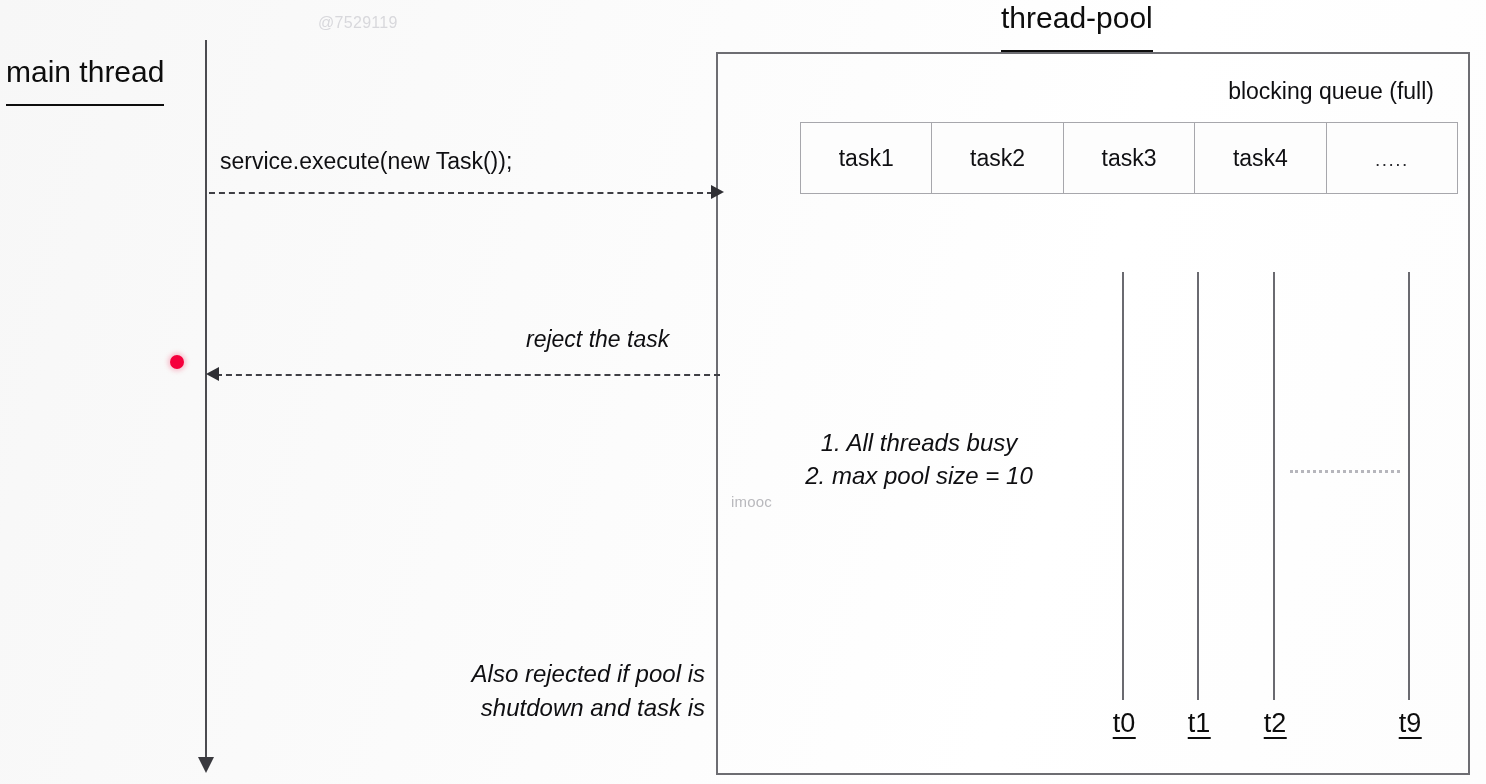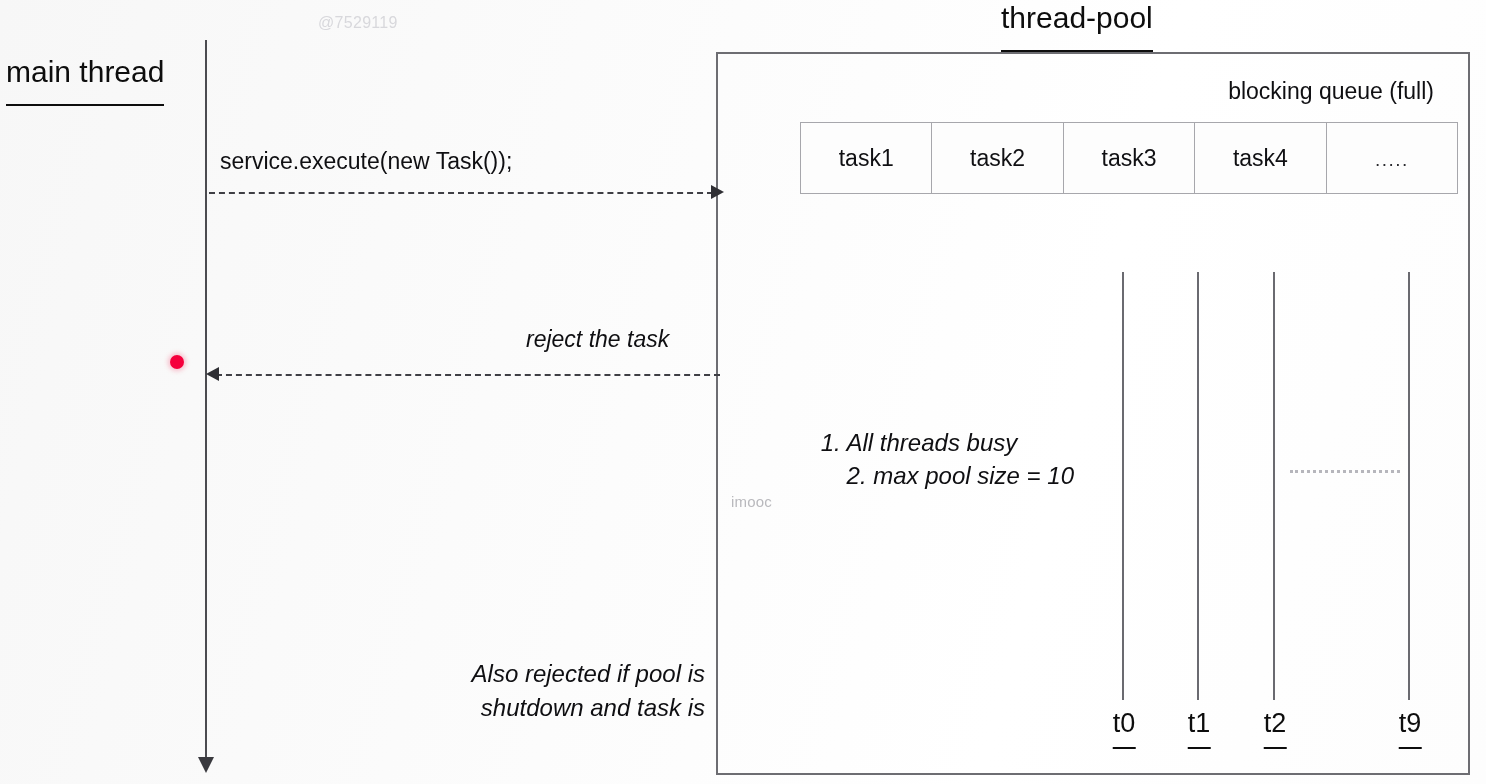--- a/index.html
+++ b/index.html
@@ -182,21 +182,21 @@
     width: 310px;
     text-align: center;
     font-size: 24px;
     font-style: italic;
     color: #0f0f12;
     line-height: 1.38;
   }
   #state-note div { white-space: nowrap; }
   #state-line-1 { text-align: center; }
   #state-line-2 { text-align: center; }
-  #state-line-3 { text-align: right; }
+  #state-line-3 { text-align: center; }
 
   
   #shutdown-note {
     position: absolute;
     left: 395px;
     top: 657px;
     width: 310px;
     text-align: right;
     font-size: 24px;
     font-style: italic;
@@ -211,21 +211,21 @@
     width: 2px;
     height: 428px;
     background: #6a6a70;
   }
   .worker-label {
     position: absolute;
     top: 709px;
     font-size: 27px;
     color: #0d0d0d;
     border-bottom: 2.5px solid #0d0d0d;
-    padding-bottom: 10px;
+    padding-bottom: 0px;
     line-height: 1.05;
     transform: translateX(-50%);
   }
   .worker-ellipsis {
     position: absolute;
     left: 1290px;
     top: 470px;
     width: 110px;
     height: 0;
     border-top: 3px dotted #b6b6bc;

